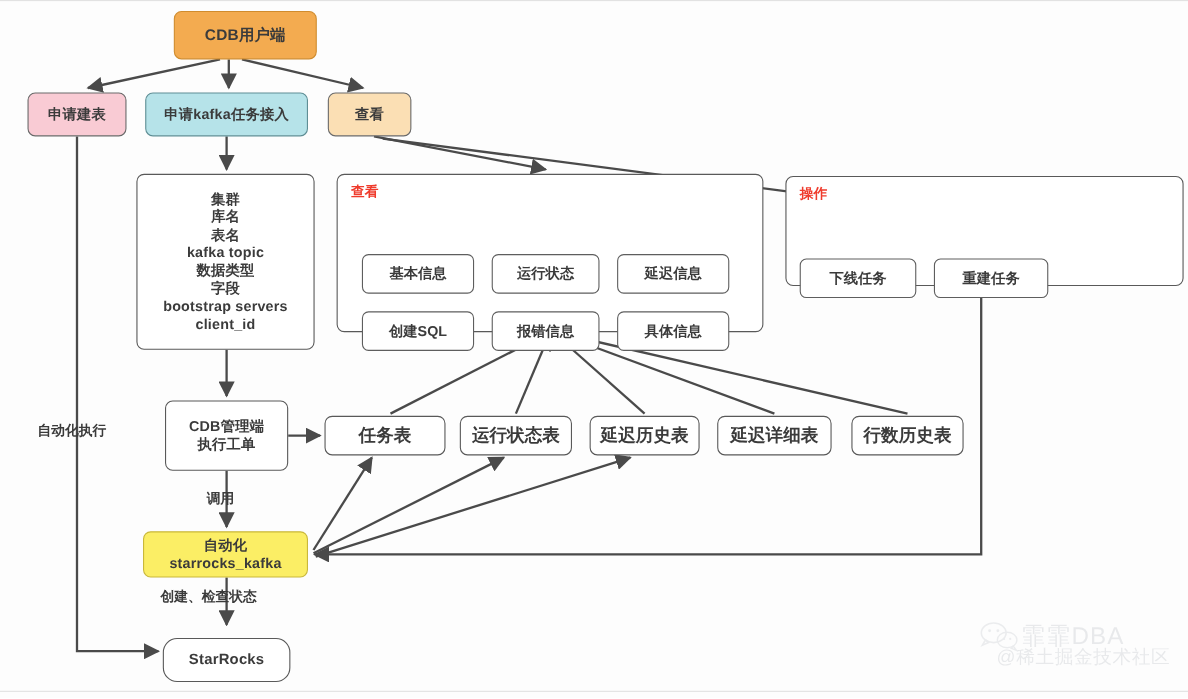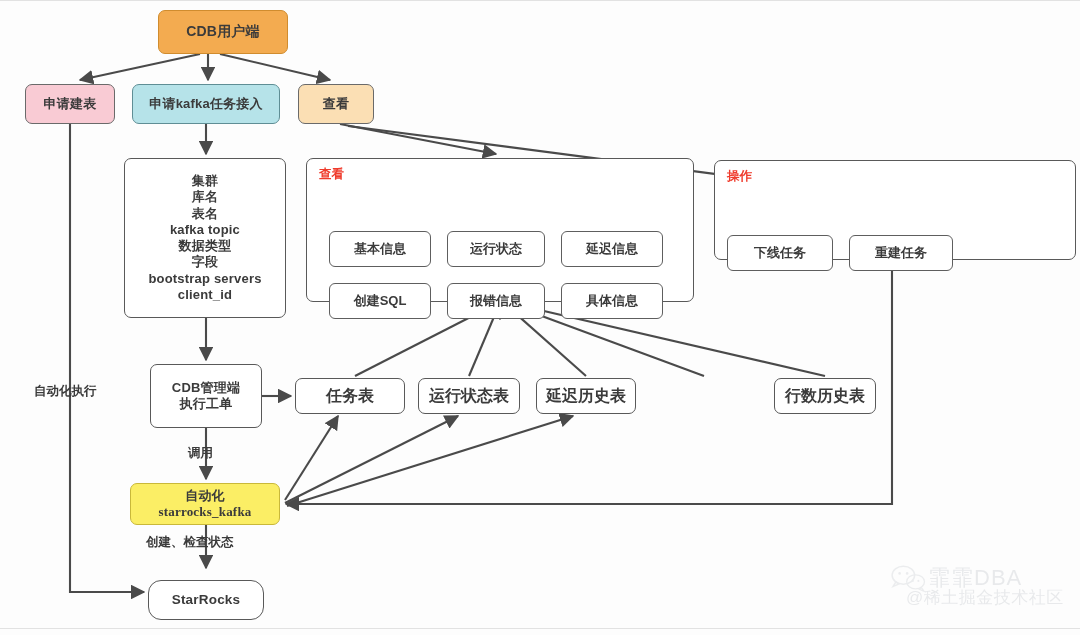--- a/index.html
+++ b/index.html
@@ -97,21 +97,21 @@
     align-items: center;
     justify-content: center;
     font-size: 13px;
     font-weight: bold;
     color: #3b3b3b;
     height: 36px;
     margin-top: 36px;
   }
 
   .n-cdb-admin { left:150px; top:364px; width:112px; height:64px; font-size:13px; flex-direction:column; }
-  .n-auto      { left:130px; top:483px; width:150px; height:42px; background:#FBEE65; border-color:#C9B83A; flex-direction:column; font-size:13px;font-family:Liberation Serif, serif; }
+  .n-auto      { left:130px; top:483px; width:150px; height:42px; background:#FBEE65; border-color:#C9B83A; flex-direction:column; font-size:13px; }
   .n-auto .big { font-weight:bold; }
   .n-auto .mono { font-weight:bold; }
   .n-starrocks { left:148px; top:580px; width:116px; height:40px; font-size:13.5px;border-radius:13px; }
 
   .tbl { position:absolute; box-sizing:border-box; border:1.5px solid #595959; border-radius:7px;
          background:#fff; height:36px; display:flex; align-items:center; justify-content:center;
          font-size:16px; font-weight:bold; color:#3b3b3b; }
   .t1 { left:295px; top:378px; width:110px; }
   .t2 { left:418px; top:378px; width:102px; }
   .t3 { left:536px; top:378px; width:100px; }
@@ -269,20 +269,23 @@
   </div>
 
   <div class="tbl t1">
     <span>任务表</span>
   </div>
   <div class="tbl t2">
     <span>运行状态表</span>
   </div>
   <div class="tbl t3">
     <span>延迟历史表</span>
+  </div>
+  <div class="tbl t4">
+    <span>延迟详细表</span>
   </div>
   <div class="tbl t5">
     <span>行数历史表</span>
   </div>
 
   <div class="edge-label lbl-auto-exec">自动化执行</div>
   <div class="edge-label lbl-call">调用</div>
   <div class="edge-label lbl-create">创建、检查状态</div>
 
   <div class="watermark">

